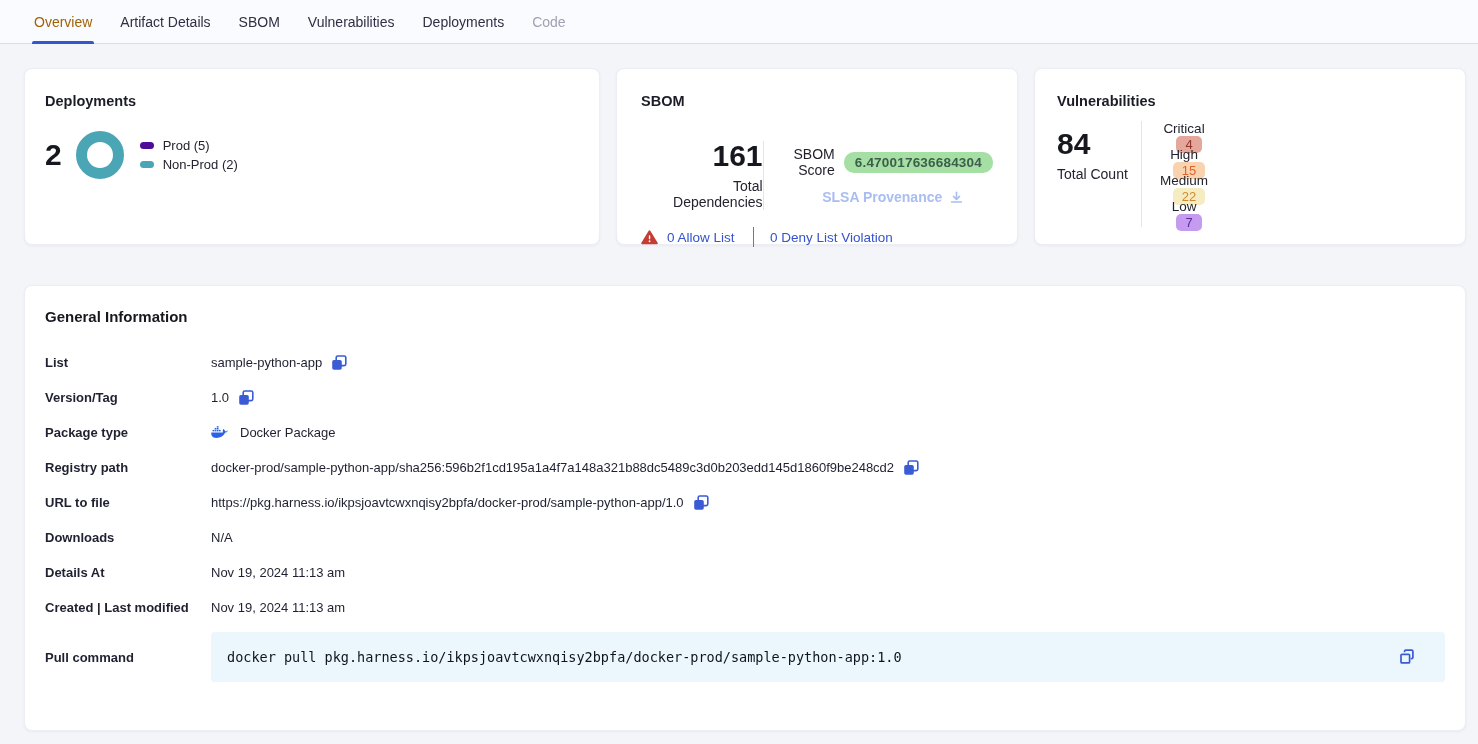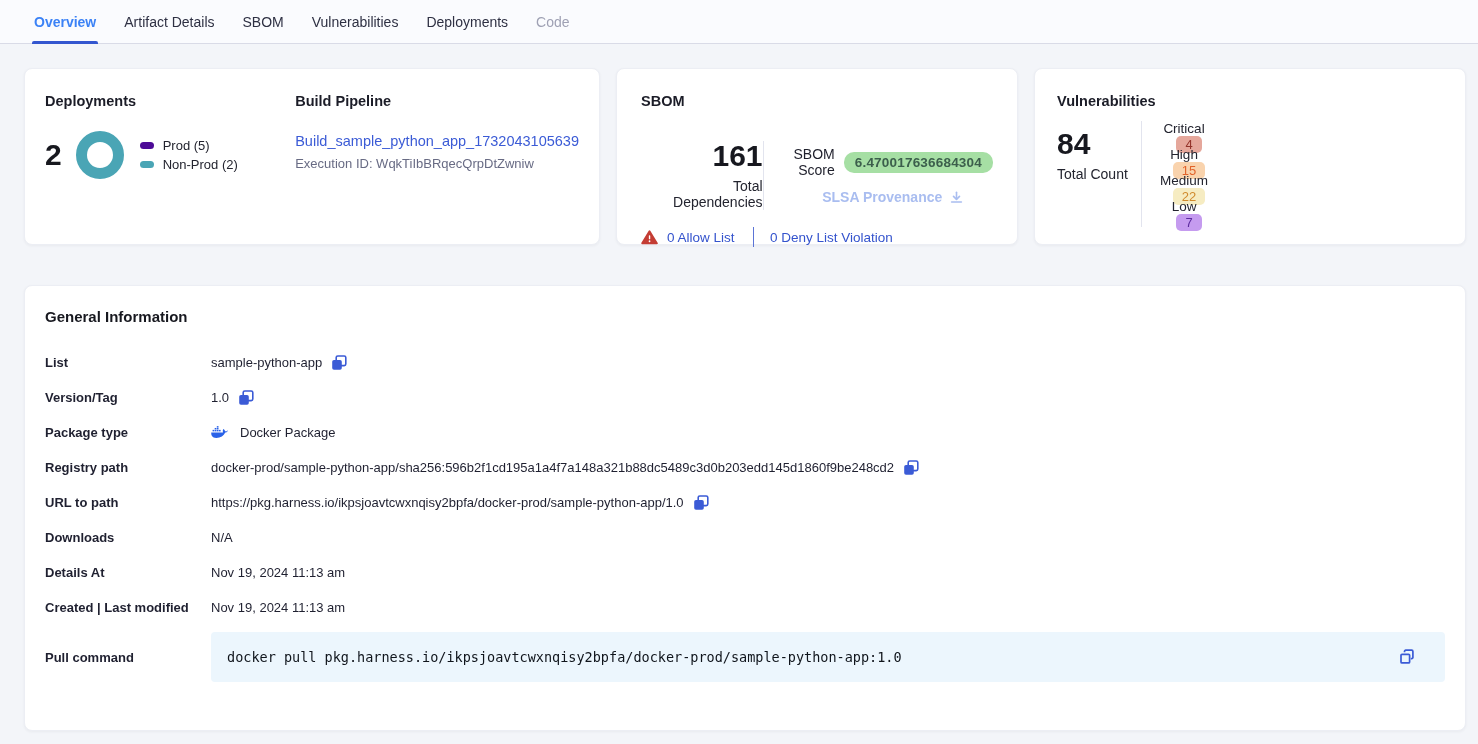--- a/index.html
+++ b/index.html
@@ -10,21 +10,21 @@
     color:#1c1d29;
     overflow:hidden;
     -webkit-font-smoothing:antialiased;
   }
 
   
   .tabbar { height:44px; background:#fafbfe; border-bottom:1px solid #d9dbe7;
             display:flex; align-items:stretch; padding-left:32px; }
   .tab { display:flex; align-items:center; margin-right:24px; font-size:14px;
          color:#2e3043; cursor:pointer; position:relative; padding:0 2px; white-space:nowrap; }
-  .tab.active { font-weight:700; color:#3b82f6; }
+  .tab.active { font-weight:400; color:#a16207; }
   .tab.active::after { content:""; position:absolute; left:0; right:0; bottom:-1px;
          height:3px; background:#3356cf; border-radius:2px 2px 0 0; }
   .tab.disabled { color:#9fa1b4; cursor:default; }
 
   
   .content { padding:24px 12px 0 24px; }
   .cards-row { display:flex; gap:16px; }
   .card { background:#fff; border-radius:8px; border:1px solid #eceef4;
           box-shadow:0 1px 3px rgba(40,41,61,.05); }
   .cards-row .card { height:177px; }
@@ -121,25 +121,20 @@
             <li>
               <span class="swatch prod"></span>
               <span>Prod (5)</span>
             </li>
             <li>
               <span class="swatch nonprod"></span>
               <span>Non-Prod (2)</span>
             </li>
           </ul>
         </div>
-      </div>
-      <div class="pipeline-col">
-        <h3 class="card-title">Build Pipeline</h3>
-        <a class="pipeline-link">Build_sample_python_app_1732043105639</a>
-        <div class="exec-id">Execution ID: WqkTiIbBRqecQrpDtZwniw</div>
       </div>
     </div>
 
     <div class="card card-sbom">
       <h3 class="card-title">SBOM</h3>
       <div class="sbom-mid">
         <div style="width:128px;">
           <div class="big-num">161</div>
           <div class="metric-label">Total Dependencies</div>
         </div>
@@ -264,21 +259,21 @@
           <button class="copy-btn">
             <svg width="16" height="16" viewBox="0 0 16 16">
                 <rect x="5.2" y="1" width="9.6" height="9.6" rx="1.6" fill="none" stroke="#3b5bd6" stroke-width="1.6"></rect>
                 <rect x="1.2" y="5" width="9.6" height="9.8" rx="1.8" fill="#3b5bd6"></rect>
               </svg>
           </button>
         </span>
       </div>
 
       <div class="gi-row">
-        <span class="gi-label">URL to path</span>
+        <span class="gi-label">URL to file</span>
         <span class="gi-value">
           <span>https://pkg.harness.io/ikpsjoavtcwxnqisy2bpfa/docker-prod/sample-python-app/1.0</span>
           <button class="copy-btn">
             <svg width="16" height="16" viewBox="0 0 16 16">
                 <rect x="5.2" y="1" width="9.6" height="9.6" rx="1.6" fill="none" stroke="#3b5bd6" stroke-width="1.6"></rect>
                 <rect x="1.2" y="5" width="9.6" height="9.8" rx="1.8" fill="#3b5bd6"></rect>
               </svg>
           </button>
         </span>
       </div>

